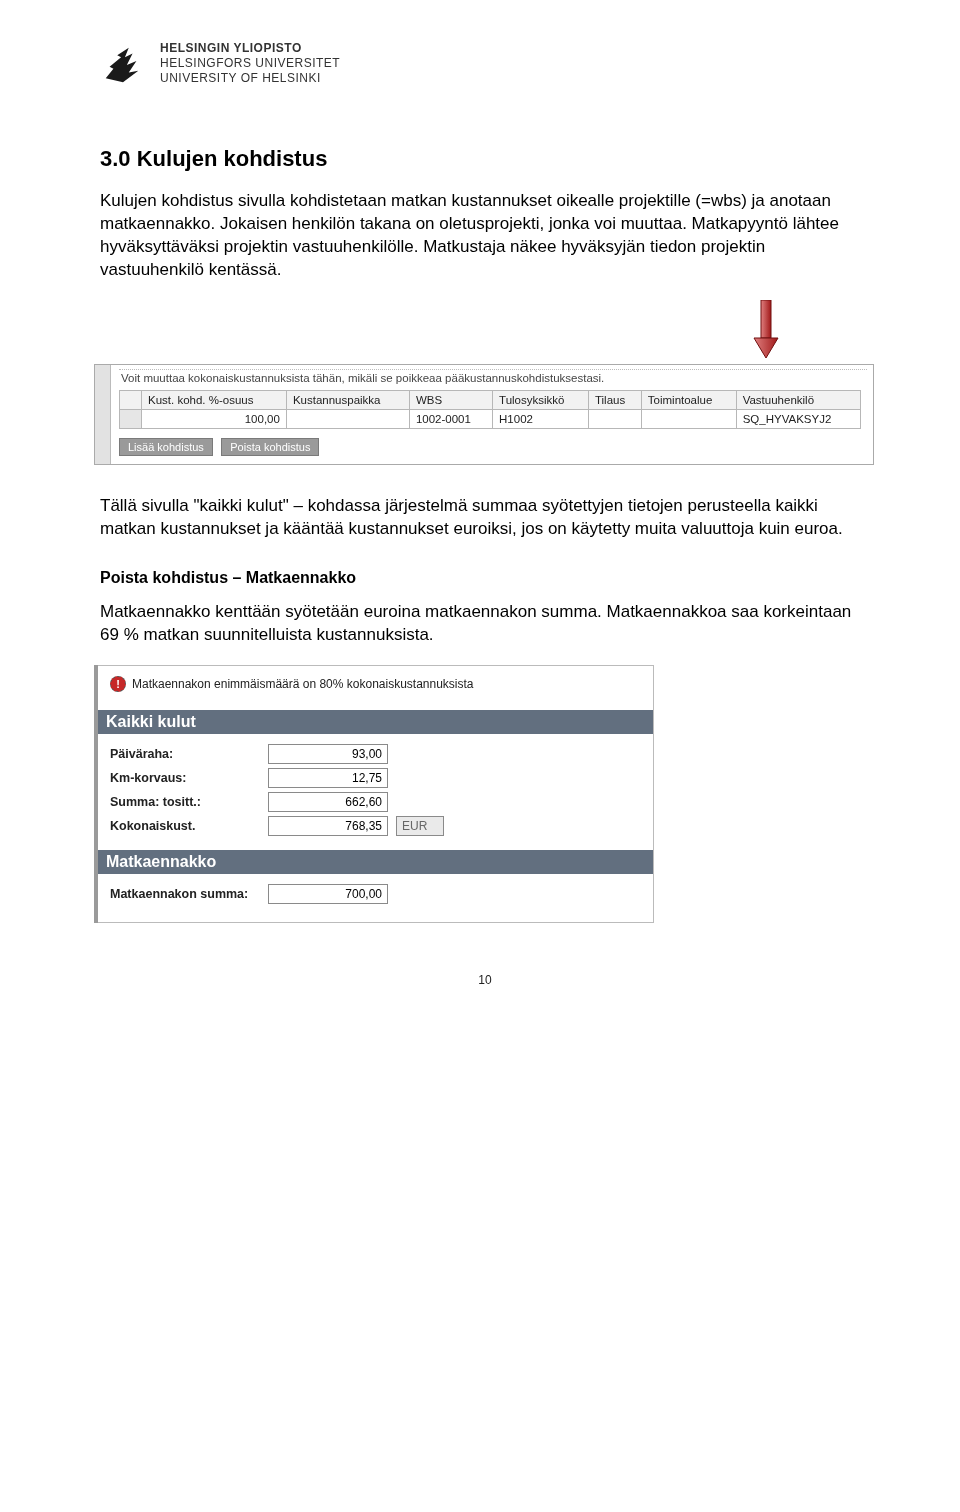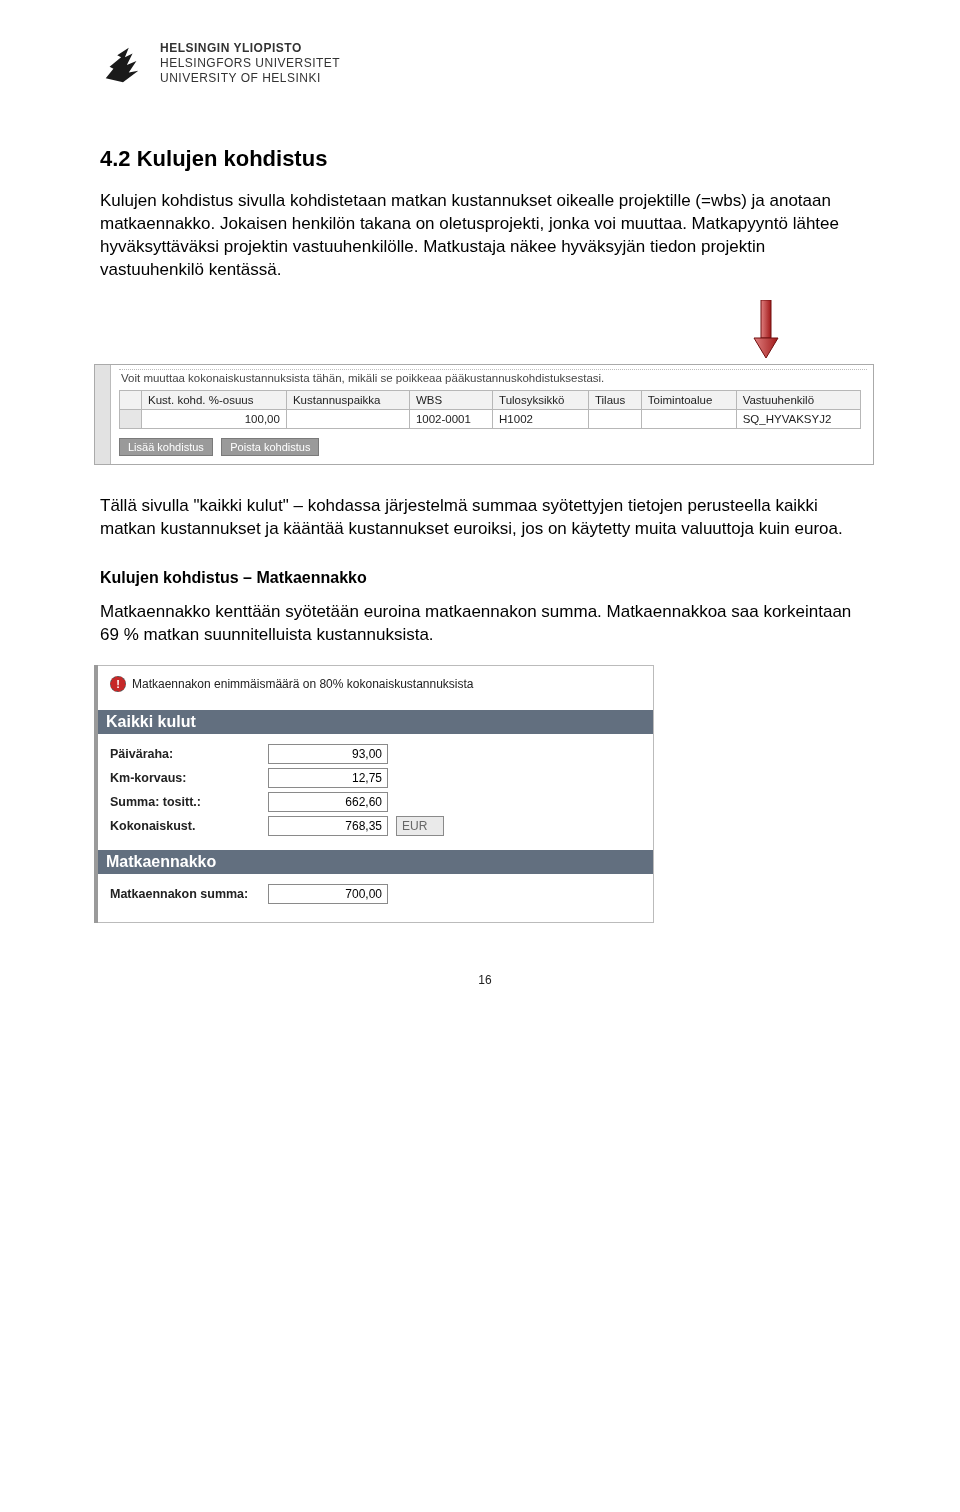--- a/index.html
+++ b/index.html
@@ -208,21 +208,21 @@
         <path d="M6 40 L14 30 L10 28 L22 18 L18 16 L30 8 L26 18 L34 14 L28 26 L38 22 L30 34 L40 32 L24 44 Z" fill="#1a1a1a"></path>
       </svg>
     </div>
     <div class="uni-names">
       <span>HELSINGIN YLIOPISTO</span>
       <span>HELSINGFORS UNIVERSITET</span>
       <span>UNIVERSITY OF HELSINKI</span>
     </div>
   </div>
 
-  <h2 class="sec">4.2 Kulujen kohdistus</h2>
+  <h2 class="sec">3.0 Kulujen kohdistus</h2>
 
   <p class="body">Kulujen kohdistus sivulla kohdistetaan matkan kustannukset oikealle projektille (=wbs) ja anotaan matkaennakko. Jokaisen henkilön takana on oletusprojekti, jonka voi muuttaa. Matkapyyntö lähtee hyväksyttäväksi projektin vastuuhenkilölle. Matkustaja näkee hyväksyjän tiedon projektin vastuuhenkilö kentässä.</p>
 
   <div class="arrow-wrap">
     <span class="red-arrow">
       <svg viewBox="0 0 28 60">
         <defs>
           <linearGradient id="g1" x1="0" x2="1">
             <stop offset="0" stop-color="#e08080"></stop>
             <stop offset="1" stop-color="#a01818"></stop>
@@ -265,21 +265,21 @@
         </table>
       <div class="btn-row">
         <span class="ui-btn">Lisää kohdistus</span>
         <span class="ui-btn">Poista kohdistus</span>
       </div>
     </div>
   </div>
 
   <p class="body">Tällä sivulla "kaikki kulut" – kohdassa järjestelmä summaa syötettyjen tietojen perusteella kaikki matkan kustannukset ja kääntää kustannukset euroiksi, jos on käytetty muita valuuttoja kuin euroa.</p>
 
-  <p class="sub">Kulujen kohdistus – Matkaennakko</p>
+  <p class="sub">Poista kohdistus – Matkaennakko</p>
 
   <p class="body">Matkaennakko kenttään syötetään euroina matkaennakon summa. Matkaennakkoa saa korkeintaan 69 % matkan suunnitelluista kustannuksista.</p>
 
   <div class="shot2">
     <div class="shot2-inner">
       <div class="warn-row">
         <span class="warn-icon">!</span>
         <span>Matkaennakon enimmäismäärä on 80% kokonaiskustannuksista</span>
       </div>
 
@@ -305,15 +305,15 @@
 
       <div class="panel-head" style="margin-top:14px;">Matkaennakko</div>
 
       <div class="form-row">
         <span class="lbl">Matkaennakon summa:</span>
         <input class="inp" value="700,00" style="">
       </div>
     </div>
   </div>
 
-  <div class="page-num">16</div>
+  <div class="page-num">10</div>
 
 </div>
 
 </body></html>

